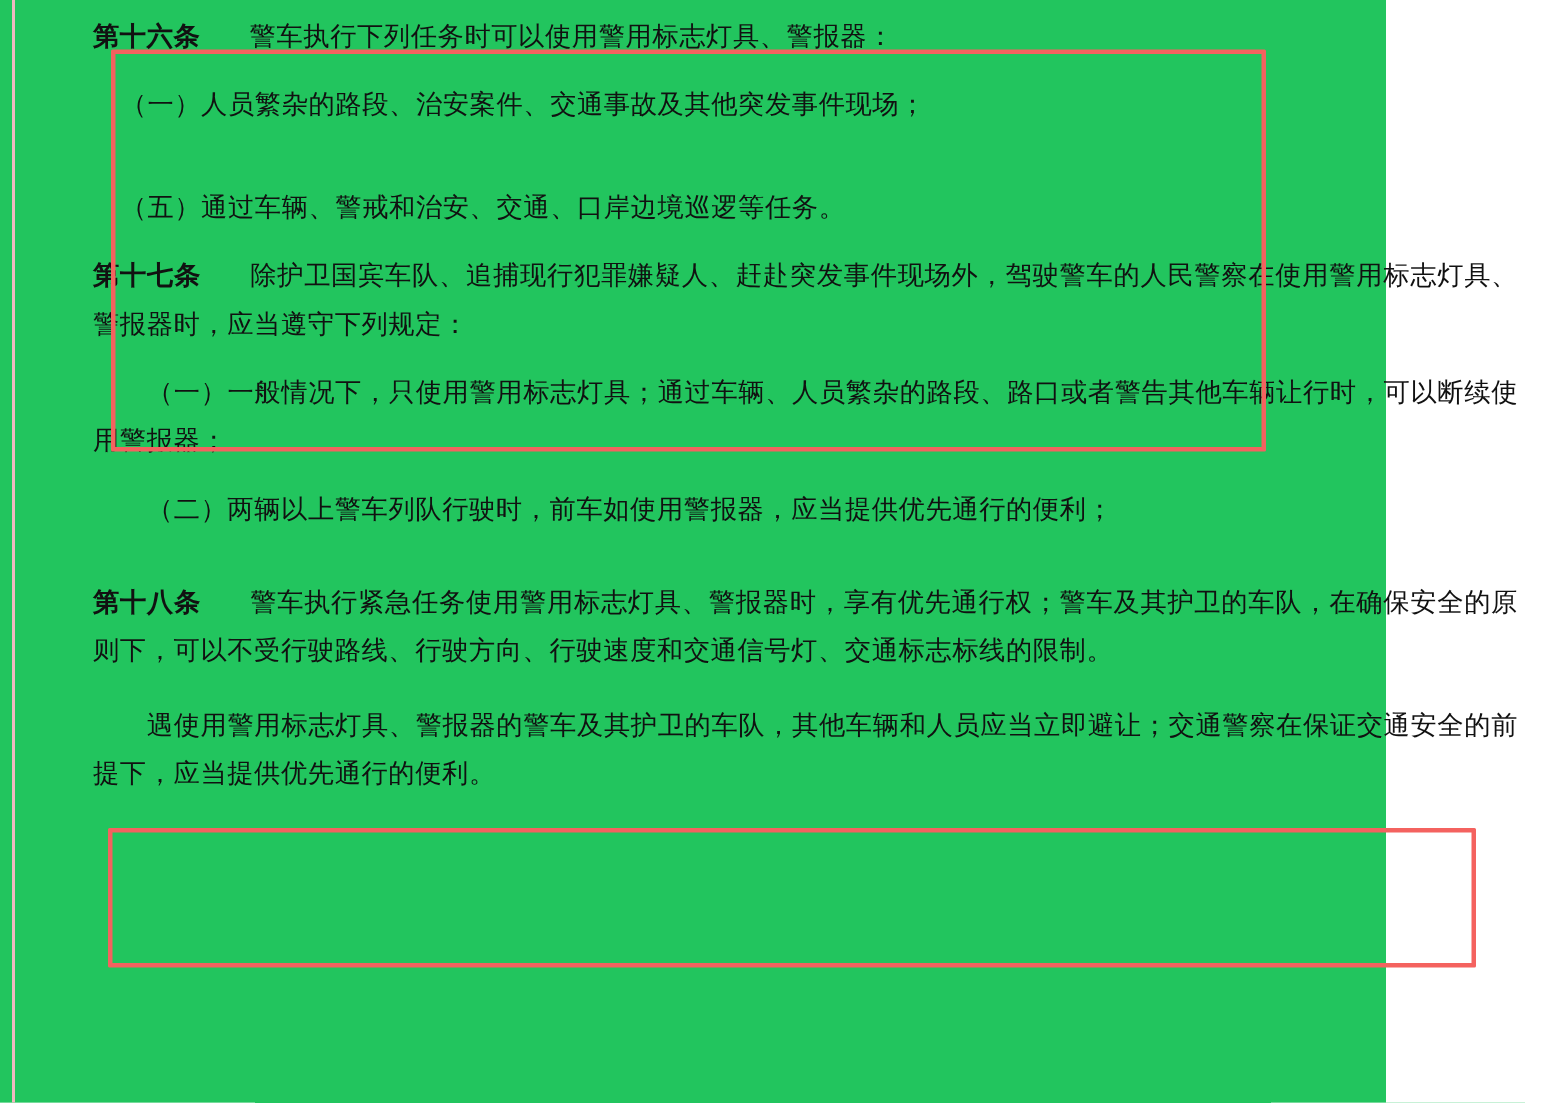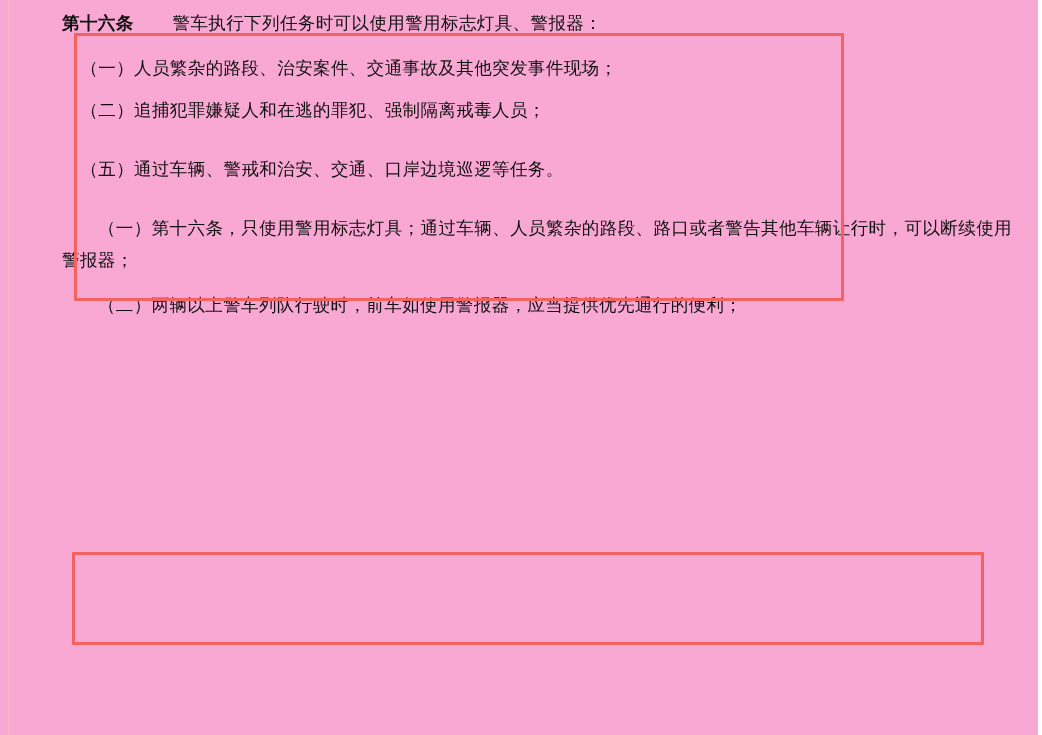--- a/index.html
+++ b/index.html
@@ -10,25 +10,24 @@
   body {
     width: 1042px;
     height: 735px;
     font-family: "Liberation Serif", "DejaVu Serif", serif;
     color: #1a1a1a;
     position: relative;
     overflow: hidden;
   }
   .page {
     position: relative;
-    width: 1038px;
+    width: 924px;
     height: 735px;
-    background: #f9a8d4;
+    background: #22c55e;
     box-sizing: border-box;
-    font-family: Liberation Mono, monospace;
   }
   .left-rule {
     position: absolute;
     left: 8px;
     top: 0;
     width: 2px;
     height: 735px;
     background: #f0b9c0;
   }
   .content {
@@ -92,39 +91,50 @@
 
     <div class="sect">
       <p class="para">
         <span class="article-title">第十六条</span>
         <span style="margin-left:1.6em;">警车执行下列任务时可以使用警用标志灯具、警报器：</span>
       </p>
       <div class="gap-md"></div>
       <div class="list-block">
         <p class="para indent-item">（一）人员繁杂的路段、治安案件、交通事故及其他突发事件现场；</p>
         <div class="gap-sm"></div>
-        <p class="para indent-item">（二）追捕犯罪嫌疑人和在逃的罪犯、强制隔离戒毒人员；</p>
         <div class="gap-sm"></div>
         <div class="gap-sm"></div>
         <div class="gap-sm"></div>
         <p class="para indent-item">（五）通过车辆、警戒和治安、交通、口岸边境巡逻等任务。</p>
       </div>
     </div>
 
     <div class="gap-md"></div>
 
     <div class="sect">
+      <p class="para">
+        <span class="article-title">第十七条</span>
+        <span style="margin-left:1.6em;">除护卫国宾车队、追捕现行犯罪嫌疑人、赶赴突发事件现场外，驾驶警车的人民警察在使用警用标志灯具、警报器时，应当遵守下列规定：</span>
+      </p>
       <div class="gap-md"></div>
-      <p class="para indent">（一）第十六条，只使用警用标志灯具；通过车辆、人员繁杂的路段、路口或者警告其他车辆让行时，可以断续使用警报器；</p>
+      <p class="para indent">（一）一般情况下，只使用警用标志灯具；通过车辆、人员繁杂的路段、路口或者警告其他车辆让行时，可以断续使用警报器；</p>
       <div class="gap-md"></div>
       <p class="para indent">（二）两辆以上警车列队行驶时，前车如使用警报器，应当提供优先通行的便利；</p>
       <div class="gap-md"></div>
     </div>
 
     <div class="gap-lg"></div>
 
+    <div class="sect">
+      <p class="para">
+        <span class="article-title">第十八条</span>
+        <span style="margin-left:1.6em;">警车执行紧急任务使用警用标志灯具、警报器时，享有优先通行权；警车及其护卫的车队，在确保安全的原则下，可以不受行驶路线、行驶方向、行驶速度和交通信号灯、交通标志标线的限制。</span>
+      </p>
+      <div class="gap-lg"></div>
+      <p class="para indent">遇使用警用标志灯具、警报器的警车及其护卫的车队，其他车辆和人员应当立即避让；交通警察在保证交通安全的前提下，应当提供优先通行的便利。</p>
+    </div>
 
   </div>
 
   <div class="hl-box" id="box-1"></div>
   <div class="hl-box" id="box-2"></div>
 
 </div>
 
 </body></html>

